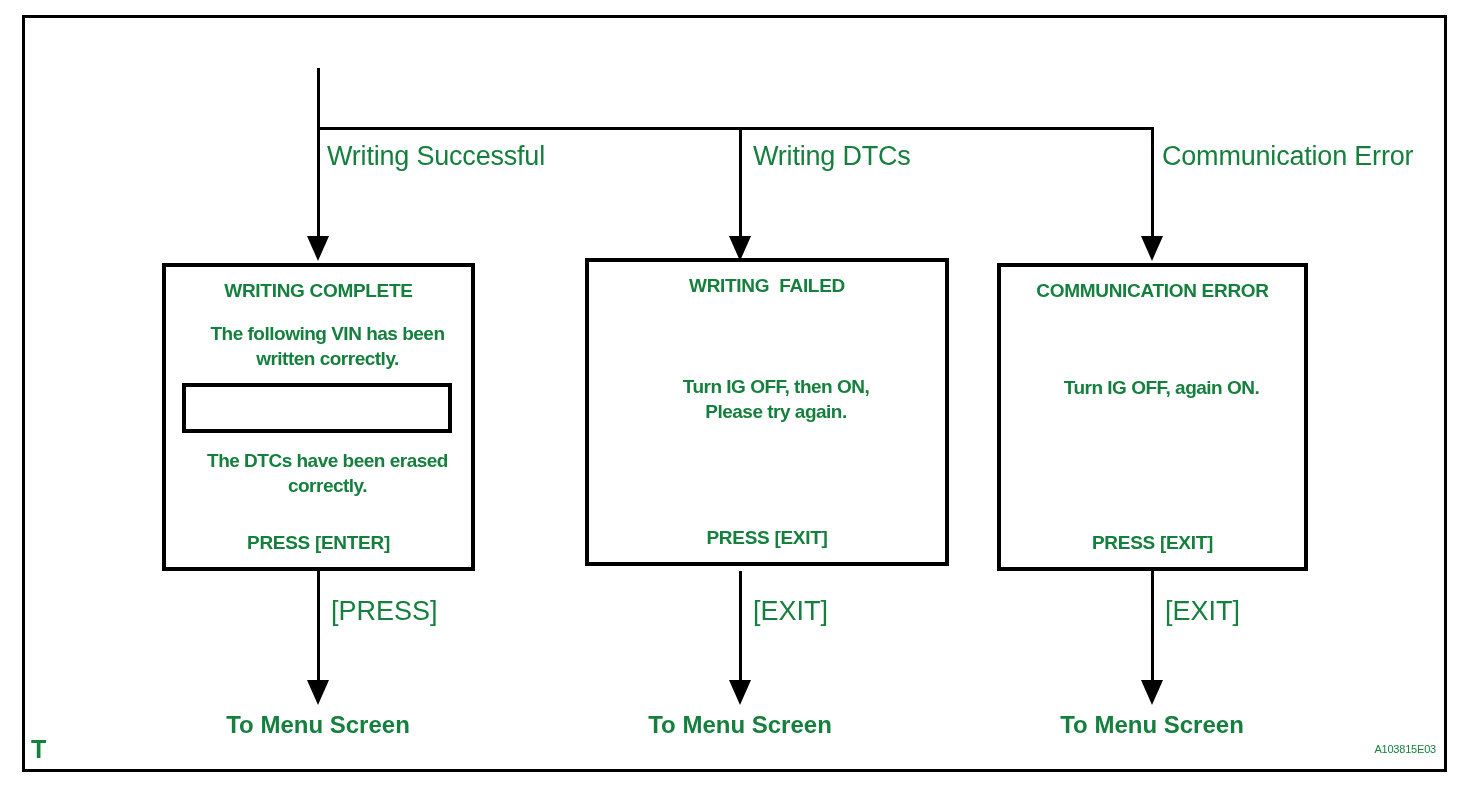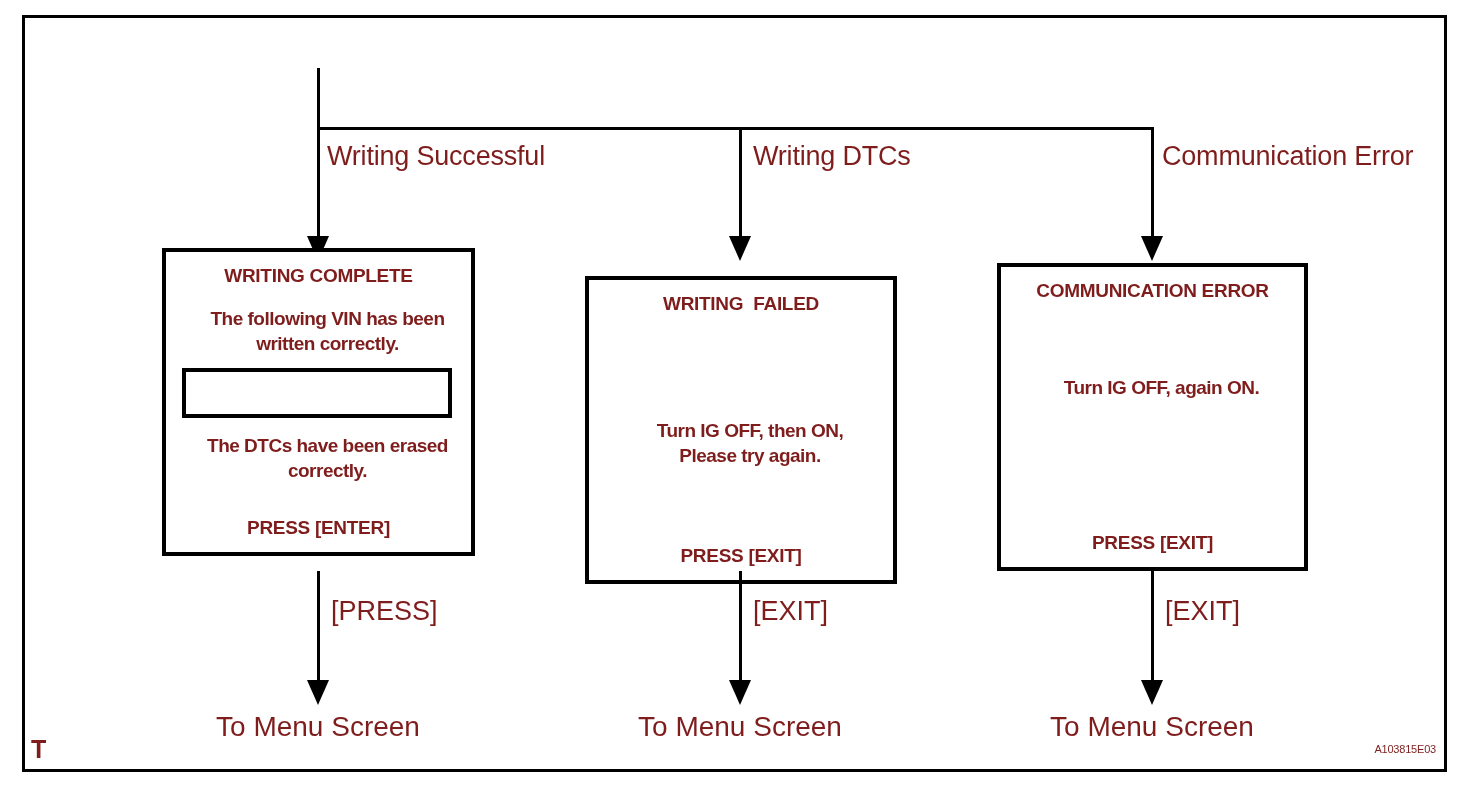--- a/index.html
+++ b/index.html
@@ -3,21 +3,21 @@
 <meta charset="utf-8">
 <style>
   * { margin: 0; padding: 0; box-sizing: border-box; }
   html, body { background: #ffffff; }
   .canvas {
     position: relative;
     width: 1472px;
     height: 786px;
     background: #ffffff;
     font-family: "Liberation Sans", sans-serif;
-    color: #7f1d1d;
+    color: #15803d;
     overflow: hidden;
   }
   .abs { position: absolute; }
   .frame {
     left: 22px; top: 15px; width: 1425px; height: 757px;
     border: 3px solid #000;
   }
   .vline, .hline { background: #000; }
   .arrow-down {
     width: 0; height: 0;
@@ -50,22 +50,23 @@
     border: 4px solid #000;
     background: #fff;
   }
   .key-label {
     font-size: 27px;
     white-space: pre-wrap;
   }
   .target-label {
     width: 300px;
     text-align: center;
-    font-size: 28px;
+    font-size: 24px;
     white-space: pre-wrap;
+    font-weight: bold;
   }
   .corner-mark { font-size: 25px; font-weight: bold; }
   .figure-id { width: 156px; text-align: right; font-size: 11px; letter-spacing: -0.2px; }
 </style>
 </head>
 <body>
 
 <div class="canvas">
 
   <div class="abs frame"></div>
@@ -78,33 +79,33 @@
   <div class="abs branch-label" style="left:327px; top:141px;">Writing Successful</div>
 
   <div class="abs vline" style="left:739px; top:127px; width:3px; height:110px;"></div>
   <div class="abs arrow-down" style="left:729px; top:236px;"></div>
   <div class="abs branch-label" style="left:753px; top:141px;">Writing DTCs</div>
 
   <div class="abs vline" style="left:1151px; top:127px; width:3px; height:110px;"></div>
   <div class="abs arrow-down" style="left:1141px; top:236px;"></div>
   <div class="abs branch-label" style="left:1162px; top:141px;">Communication Error</div>
 
-  <div class="abs screen-box" style="left:162px; top:248px; width:313px; height:308px;">
+  <div class="abs screen-box" style="left:162px; top:263px; width:313px; height:308px;">
     <div class="box-text box-title">WRITING COMPLETE</div>
     <div class="box-text box-body" style="top:54px;">The following VIN has been
 written correctly.</div>
     <div class="vin-field"></div>
     <div class="box-text box-press">PRESS [ENTER]</div>
     <div class="box-text box-body" style="top:181px;">The DTCs have been erased
 correctly.</div>
   </div>
 
-  <div class="abs screen-box" style="left:585px; top:276px; width:312px; height:308px;">
+  <div class="abs screen-box" style="left:585px; top:258px; width:364px; height:308px;">
     <div class="box-text box-title">WRITING  FAILED</div>
-    <div class="box-text box-body" style="top:112px;margin-top:26px;">Turn IG OFF, then ON,
+    <div class="box-text box-body" style="top:112px;">Turn IG OFF, then ON,
 Please try again.</div>
     <div class="box-text box-press">PRESS [EXIT]</div>
   </div>
 
   <div class="abs screen-box" style="left:997px; top:263px; width:311px; height:308px;">
     <div class="box-text box-title">COMMUNICATION ERROR</div>
     <div class="box-text box-body" style="top:108px;">Turn IG OFF, again ON.</div>
     <div class="box-text box-press">PRESS [EXIT]</div>
   </div>
 

